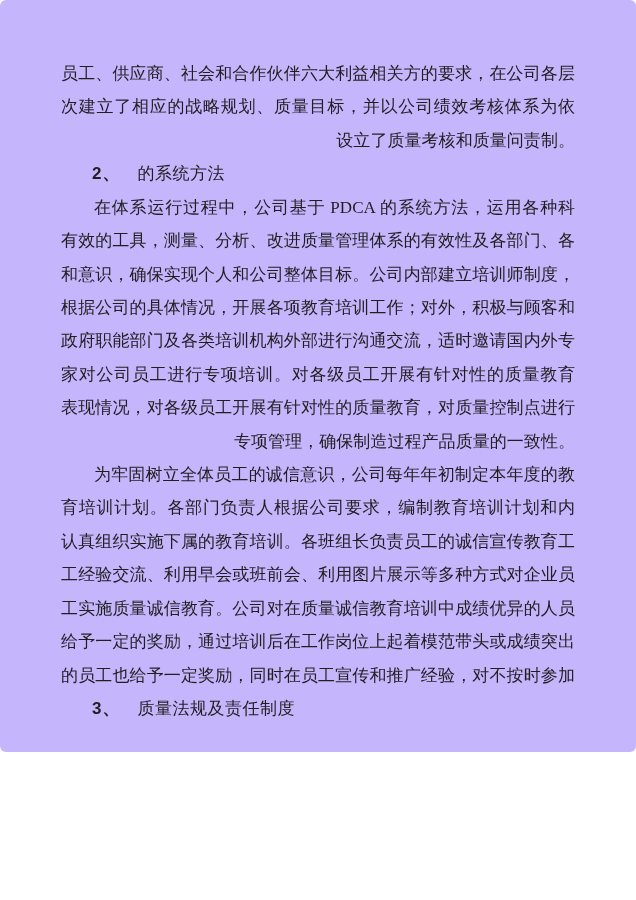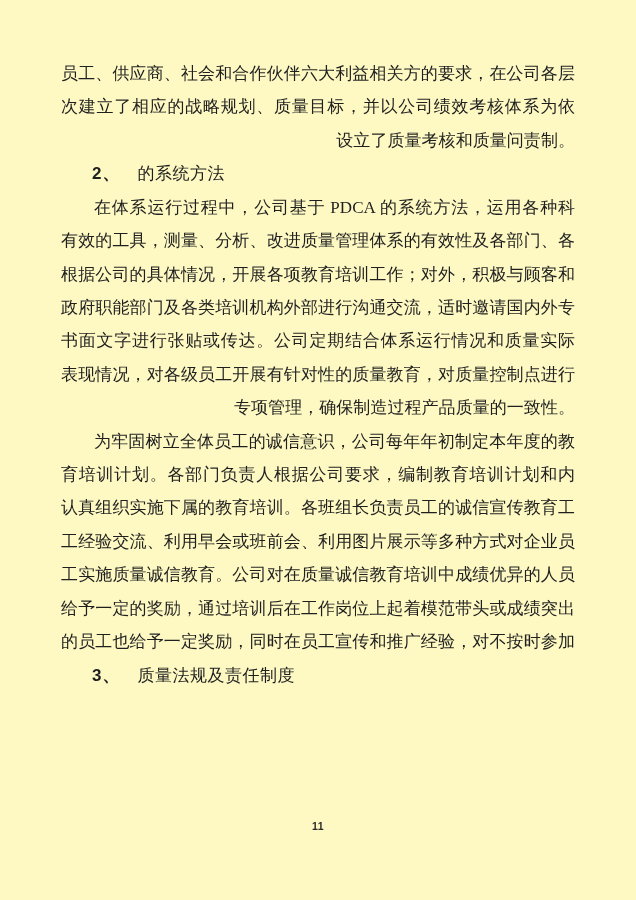--- a/index.html
+++ b/index.html
@@ -3,25 +3,26 @@
 <meta charset="utf-8">
 <style>
   html, body {
     margin: 0;
     padding: 0;
     background: #ffffff;
   }
   .page {
     position: relative;
     width: 636px;
-    height: 900px;
-    background: #fef9c3;
+    height: 752px;
+    background: #c4b5fd;
     overflow: hidden;
     font-family: "Liberation Serif", "DejaVu Serif", serif;
     color: #1f1f1f;
+    border-radius: 6px;
   }
   .text-block {
     position: absolute;
     left: 61px;
     top: 57px;
     width: 514px;
     font-size: 17px;
   }
   .line {
     line-height: 33.43px;
@@ -80,23 +81,24 @@
     <div class="line fill">员工、供应商、社会和合作伙伴六大利益相关方的要求，在公司各层</div>
     <div class="line fill">次建立了相应的战略规划、质量目标，并以公司绩效考核体系为依托，</div>
     <div class="line end">设立了质量考核和质量问责制。</div>
 
     <div class="line heading">
       <span class="heading-number">2、</span><span class="heading-title">的系统方法</span>
     </div>
 
     <div class="line fill ind">在体系运行过程中，公司基于 PDCA 的系统方法，运用各种科学、</div>
     <div class="line fill">有效的工具，测量、分析、改进质量管理体系的有效性及各部门、各</div>
+    <div class="line fill">和意识，确保实现个人和公司整体目标。公司内部建立培训师制度，</div>
     <div class="line fill">根据公司的具体情况，开展各项教育培训工作；对外，积极与顾客和</div>
     <div class="line fill">政府职能部门及各类培训机构外部进行沟通交流，适时邀请国内外专</div>
-    <div class="line fill">书面文字进行张贴或传达。公司定期结合体系运行情况和质量实际</div>
+    <div class="line fill">家对公司员工进行专项培训。对各级员工开展有针对性的质量教育</div>
     <div class="line fill">表现情况，对各级员工开展有针对性的质量教育，对质量控制点进行</div>
     <div class="line end">专项管理，确保制造过程产品质量的一致性。</div>
 
     <div class="line fill ind">为牢固树立全体员工的诚信意识，公司每年年初制定本年度的教</div>
     <div class="line fill">育培训计划。各部门负责人根据公司要求，编制教育培训计划和内容，</div>
     <div class="line fill">认真组织实施下属的教育培训。各班组长负责员工的诚信宣传教育工</div>
     <div class="line fill">工经验交流、利用早会或班前会、利用图片展示等多种方式对企业员</div>
     <div class="line fill">工实施质量诚信教育。公司对在质量诚信教育培训中成绩优异的人员</div>
     <div class="line fill">给予一定的奖励，通过培训后在工作岗位上起着模范带头或成绩突出</div>
     <div class="line fill">的员工也给予一定奖励，同时在员工宣传和推广经验，对不按时参加</div>

